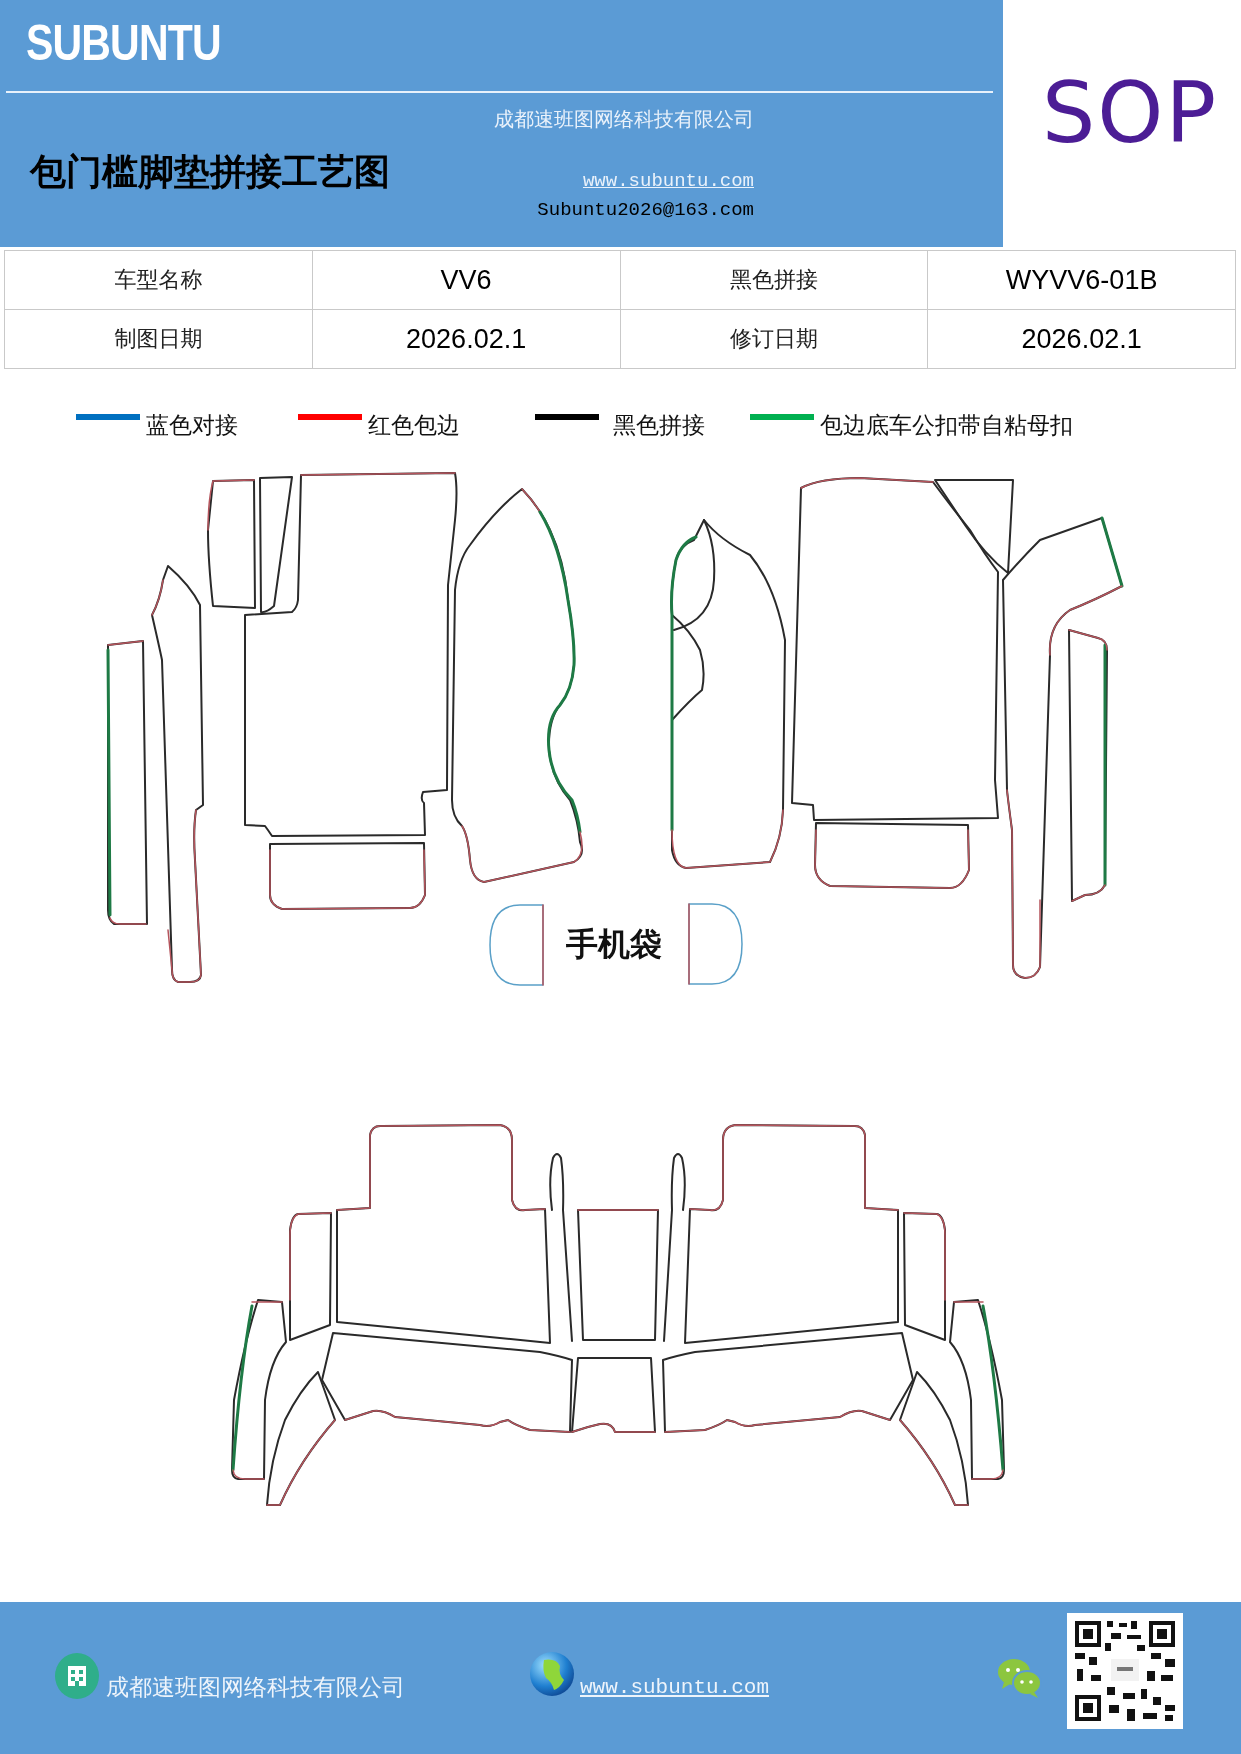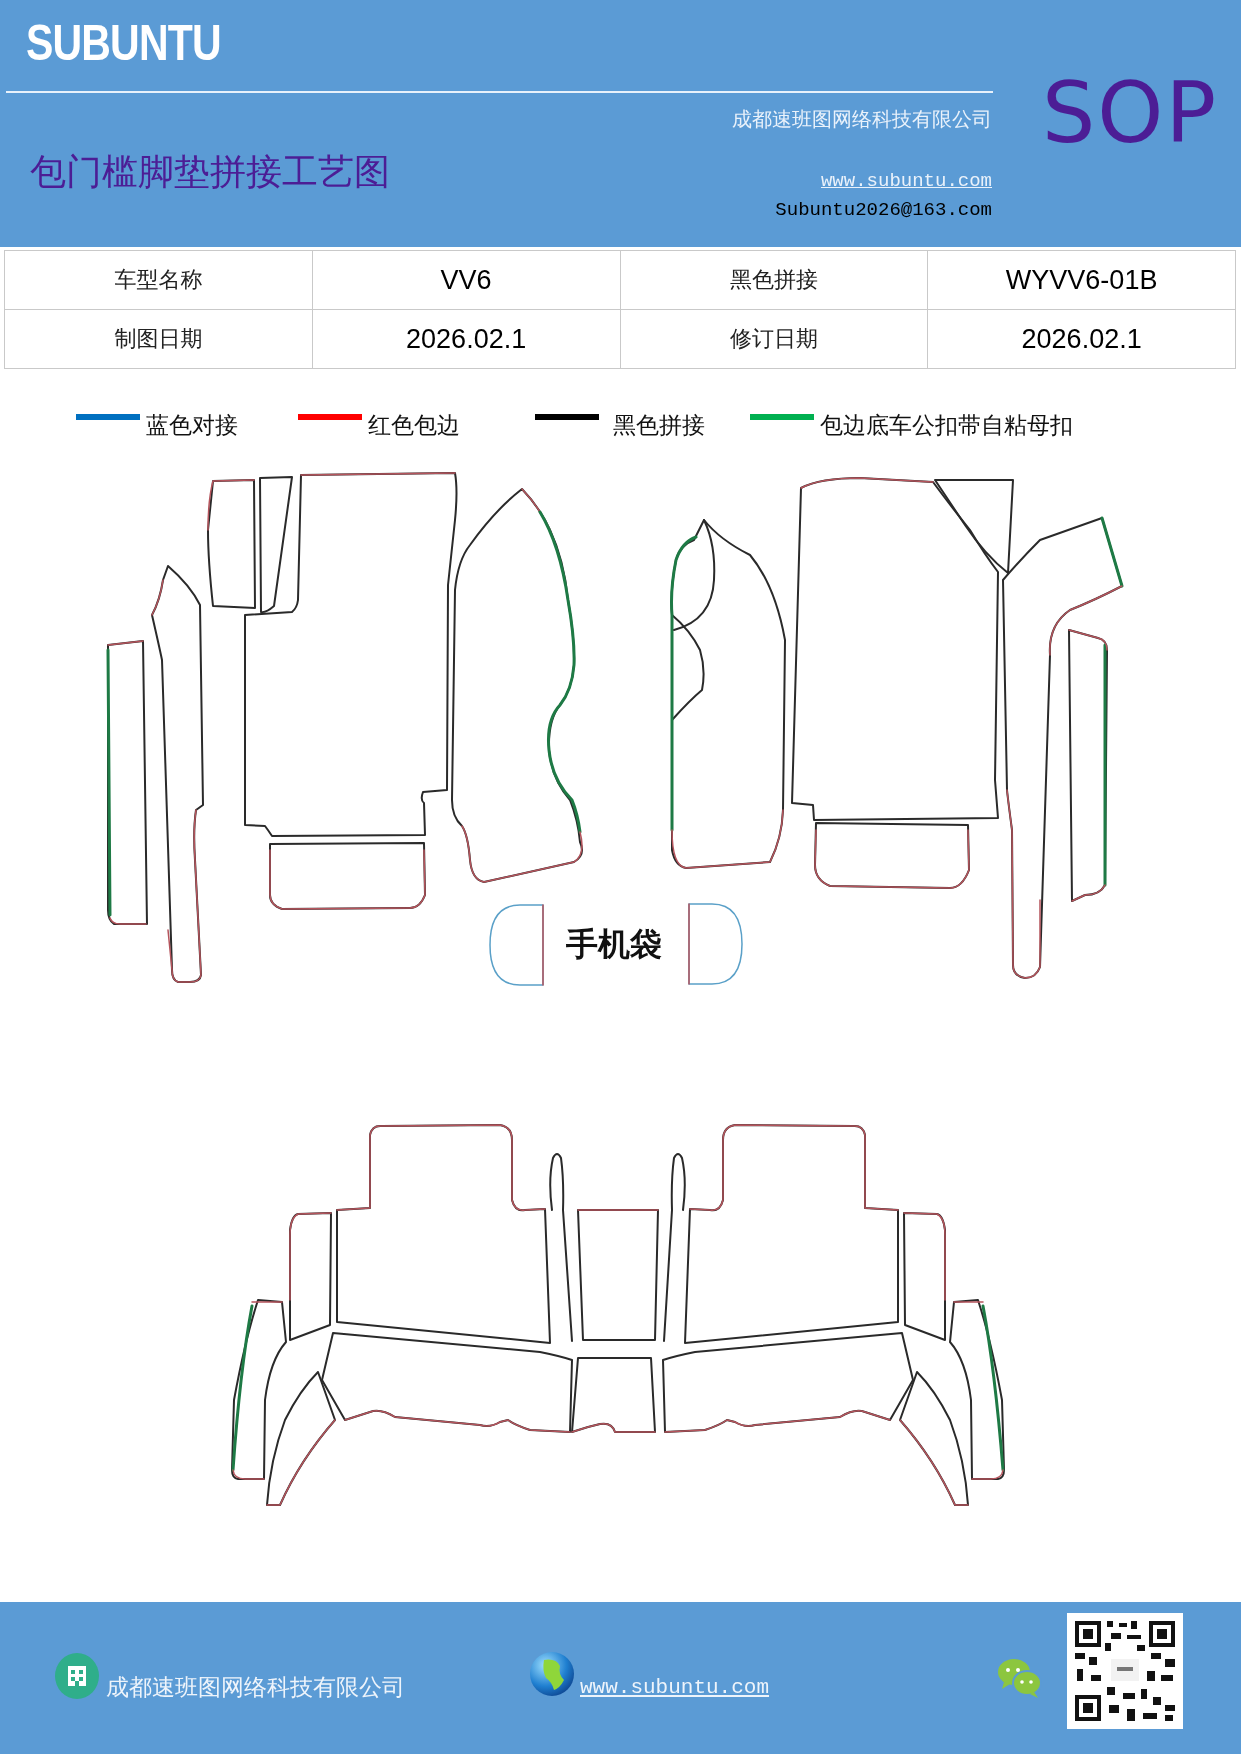--- a/index.html
+++ b/index.html
@@ -1,20 +1,20 @@
 <!DOCTYPE html>
 <html><head>
 <meta charset="utf-8">
 <style>
   html, body { margin:0; padding:0; }
   body { width:1241px; height:1754px; position:relative; background:#ffffff; font-family:"DejaVu Sans", sans-serif; overflow:hidden; }
-  .header { position:absolute; left:0; top:0; width:1241px; height:247px; background:#5b9bd5; }
+  .header { position:absolute; left:0; top:0; width:1003px; height:247px; background:#5b9bd5; }
   .brand { position:absolute; left:26px; top:14px; font-family:"Liberation Sans", sans-serif; font-weight:bold; font-size:50px; color:#fff; letter-spacing:-1px; transform:scaleX(0.82); transform-origin:left top; }
   .hline { position:absolute; left:6px; top:91px; width:987px; height:2px; background:#e8f1fb; }
-  .title { position:absolute; left:30px; top:148px; font-family:"DejaVu Serif", serif; font-size:36px; color:#4c1d95; }
+  .title { position:absolute; left:30px; top:148px; font-family:"DejaVu Serif", serif; font-size:36px; color:#000000;font-weight:bold; }
   .company { position:absolute; right:249px; top:106px; font-family:"DejaVu Serif", serif; font-size:20px; color:#eaf2fb; }
   .url { position:absolute; right:249px; top:170px; font-family:"Liberation Mono", monospace; font-size:19px; color:#eaf2fb; text-decoration:underline; }
   .email { position:absolute; right:249px; top:199px; font-family:"Liberation Mono", monospace; font-size:19px; color:#000000; }
   .sop { position:absolute; left:1042px; top:64px; font-family:"DejaVu Sans", sans-serif; font-weight:normal; font-size:84px; color:#4c1d95; letter-spacing:2px; }
 
   table.info { position:absolute; left:4px; top:250px; width:1232px; border-collapse:collapse; }
   table.info td { border:1.5px solid #c9c9c9; height:56px; text-align:center; font-size:22px; color:#222; width:25%; }
   table.info td.lab { font-family:"DejaVu Serif", serif;margin-left:20px; }
   table.info td.val { font-family:"Liberation Sans", sans-serif; font-size:27px; color:#000; }
 

